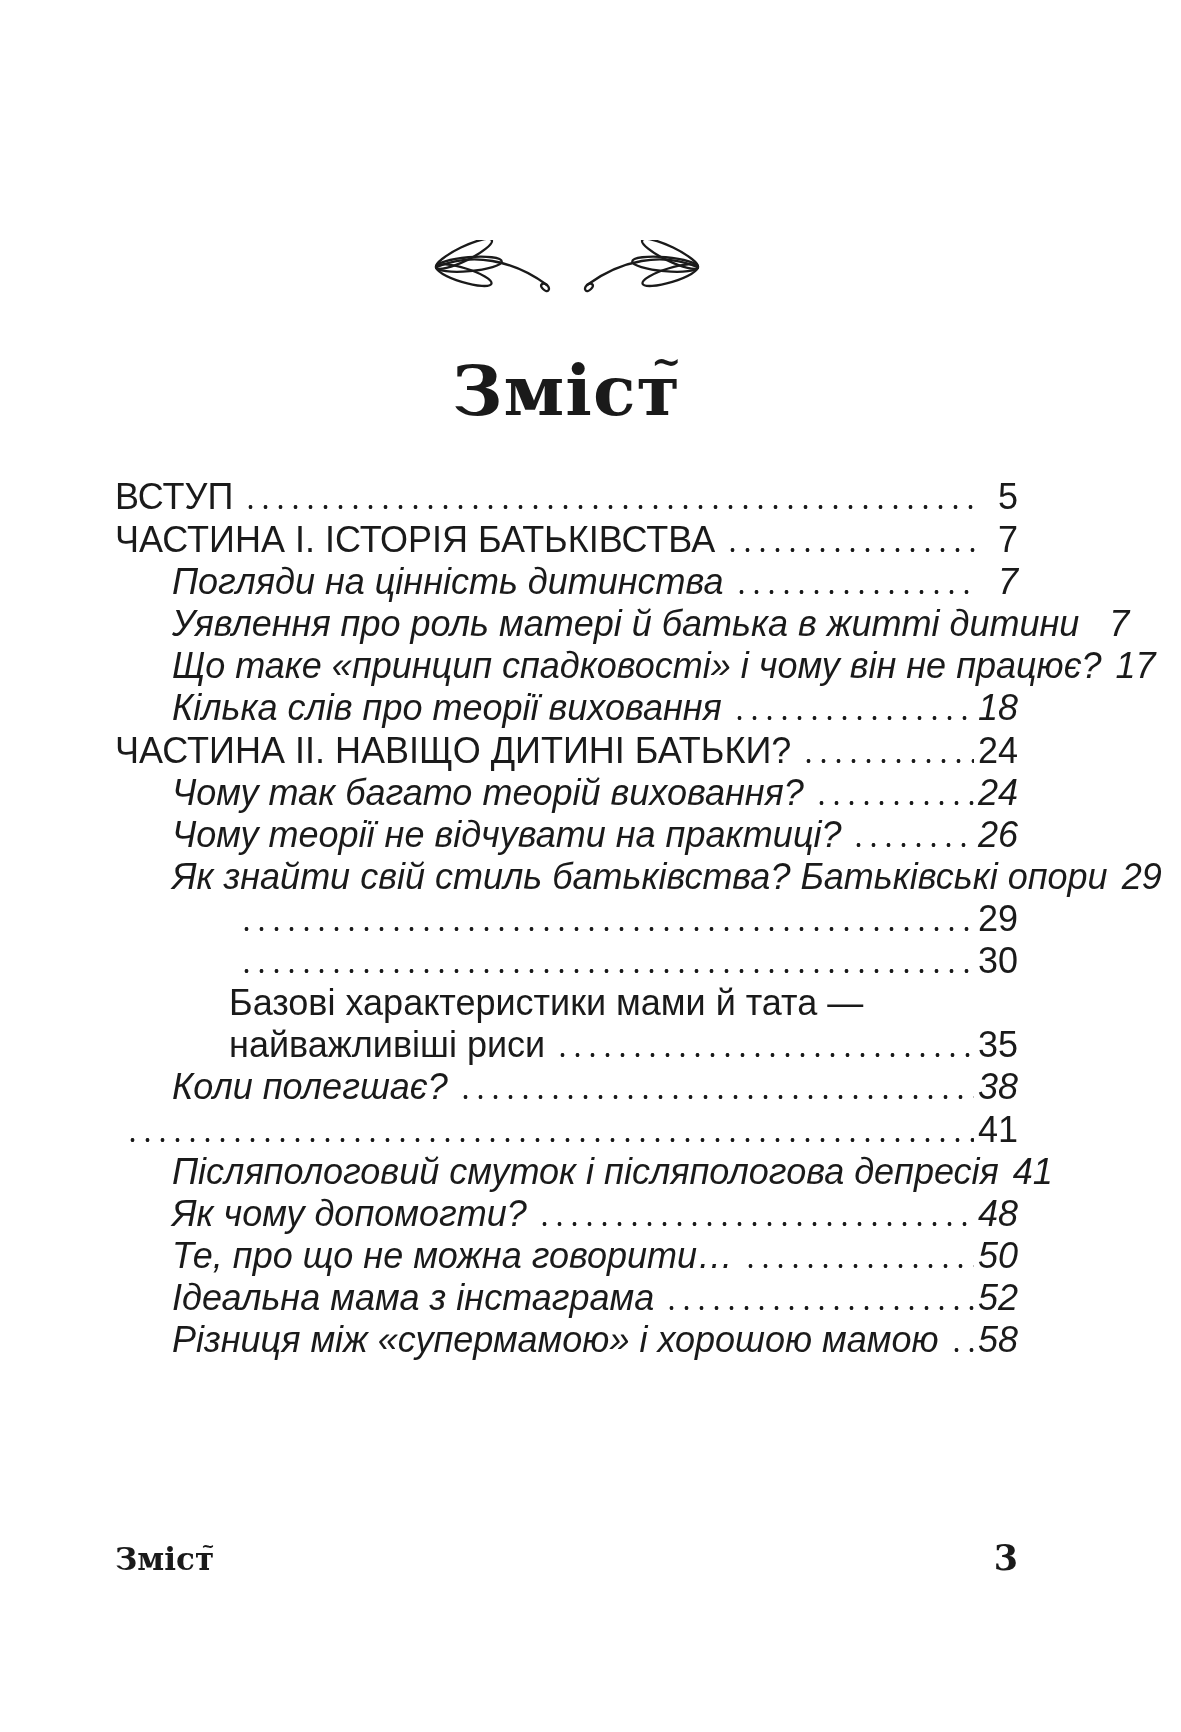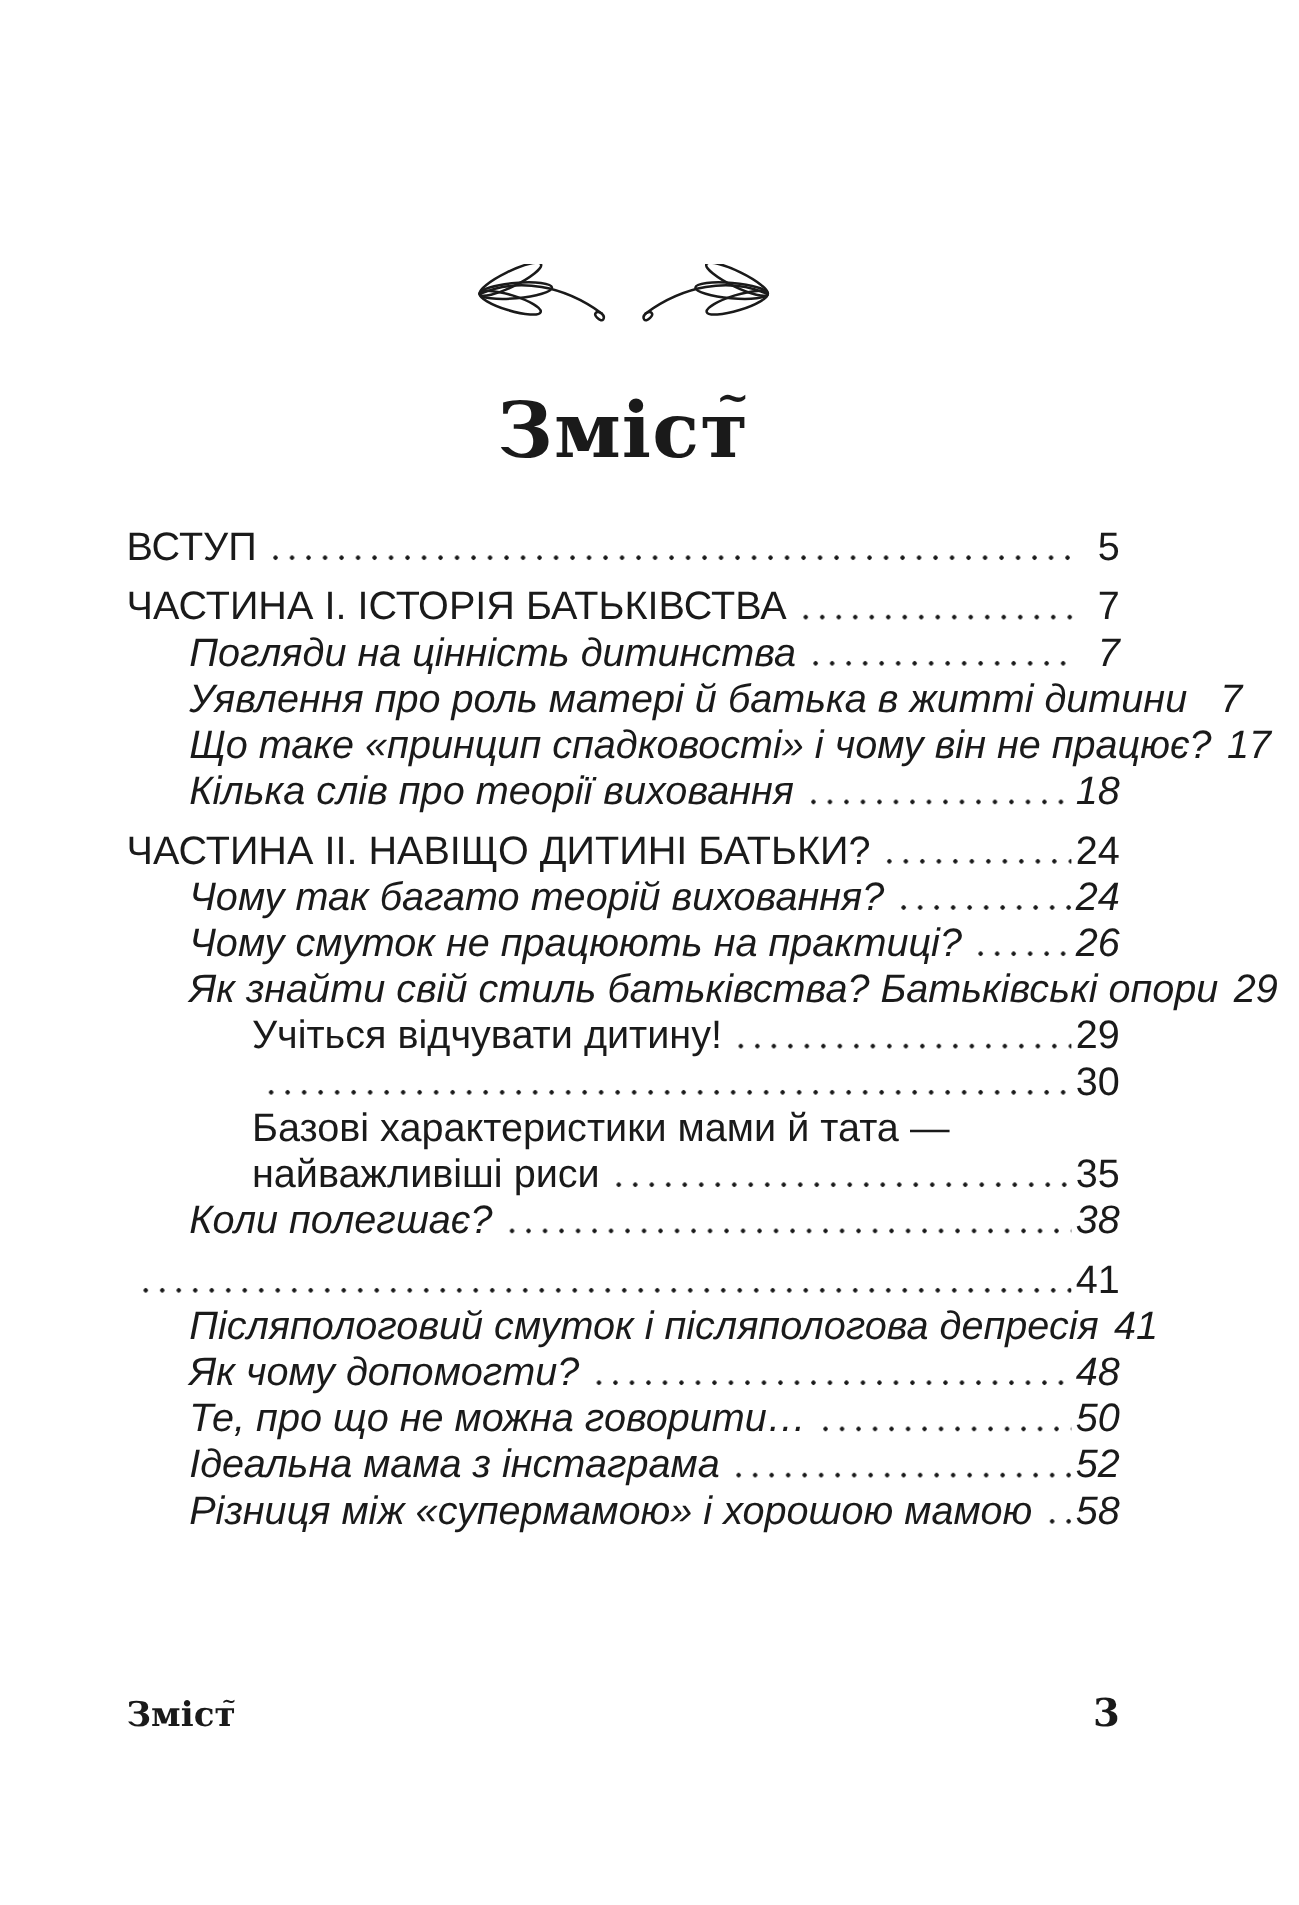--- a/index.html
+++ b/index.html
@@ -49,21 +49,21 @@
   .toc {
     margin-top: 50px;
   }
   .toc-row {
     display: flex;
     height: 42px;
     line-height: 42px;
     font-size: 36px;
     white-space: nowrap;
   }
-  .toc-row.gap { margin-top: 12px; }
+  .toc-row.gap { margin-top: 1px; }
   .toc-row.lvl1 { padding-left: 57px; font-style: italic; }
   .toc-row.lvl2 { padding-left: 114px; }
   .entry-label { flex: 0 0 auto; }
   .leader {
     flex: 1 1 auto;
     margin-left: 10px;
     margin-right: 4px;
     background-image: radial-gradient(circle, #1a1a1a 1.7px, transparent 2.2px);
     background-size: 15px 6px;
     background-repeat: repeat-x;
@@ -167,31 +167,30 @@
       <span class="entry-label">ЧАСТИНА ІІ. НАВІЩО ДИТИНІ БАТЬКИ?</span>
       <span class="leader"></span>
       <span class="pagenum">24</span>
     </div>
       <div class="toc-row lvl1">
       <span class="entry-label">Чому так багато теорій виховання?</span>
       <span class="leader"></span>
       <span class="pagenum">24</span>
     </div>
       <div class="toc-row lvl1">
-      <span class="entry-label">Чому смуток не працюють на практиці?</span>
+      <span class="entry-label">Чому теорії не відчувати на практиці?</span>
       <span class="leader"></span>
       <span class="pagenum">26</span>
     </div>
       <div class="toc-row lvl1">
       <span class="entry-label">Як знайти свій стиль батьківства? Батьківські опори</span>
       <span class="leader"></span>
       <span class="pagenum">29</span>
     </div>
       <div class="toc-row lvl2">
-      <span class="entry-label">Учіться відчувати дитину!</span>
       <span class="leader"></span>
       <span class="pagenum">29</span>
     </div>
       <div class="toc-row lvl2">
       <span class="leader"></span>
       <span class="pagenum">30</span>
     </div>
       <div class="toc-row lvl2 nopage">
       <span class="entry-label">Базові характеристики мами й тата —</span>
       <span class="leader"></span>

